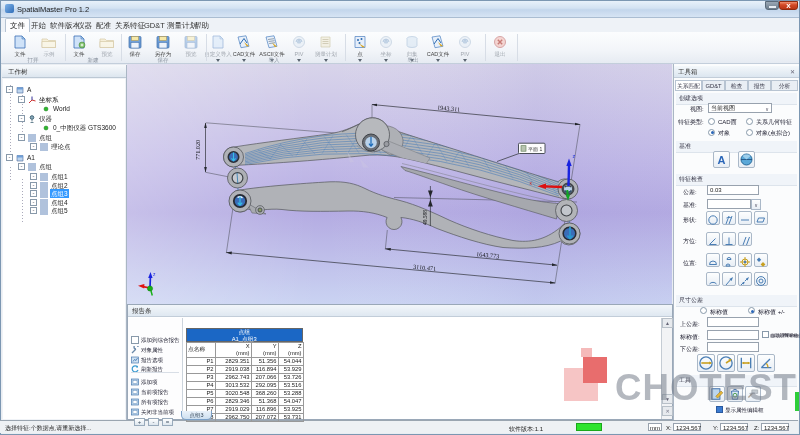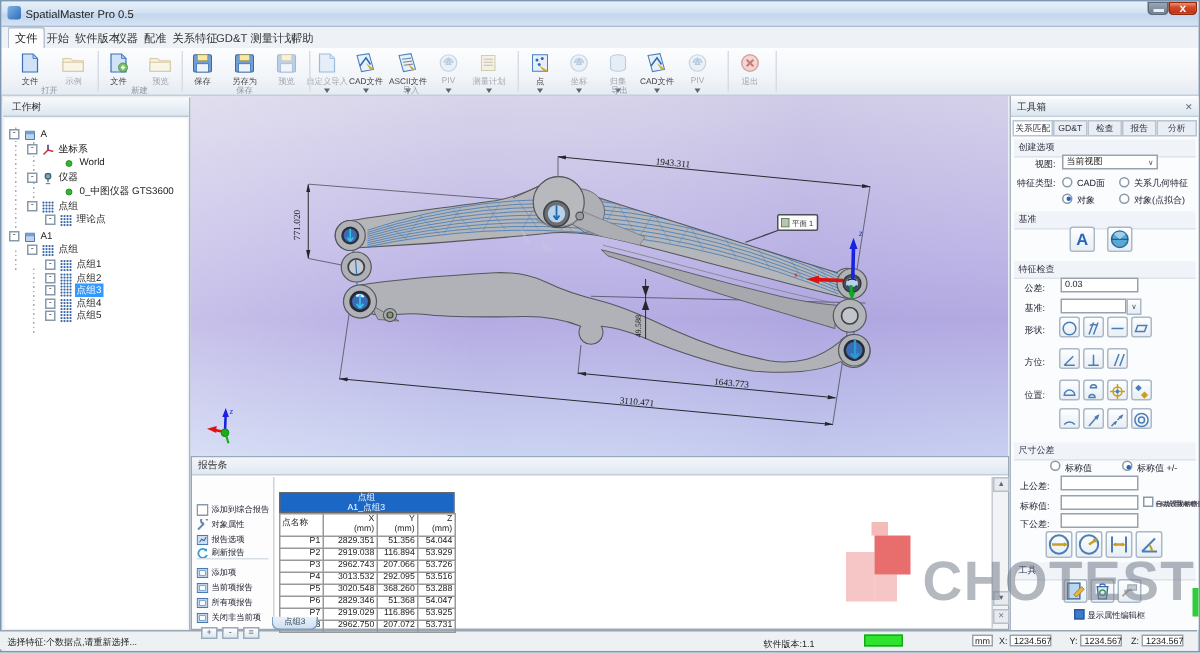--- a/index.html
+++ b/index.html
@@ -61,21 +61,21 @@
 .rlb{position:absolute;font-size:6px;color:#223;white-space:nowrap}
 .rin{position:absolute;height:10px;background:#fff;border:1px solid #98a2ae;font-size:6px;line-height:9px;padding-left:2px;color:#222}
 .rad{position:absolute;width:7px;height:7px;border:1px solid #8899aa;border-radius:50%;background:#fff}
 .rad.on:after{content:"";position:absolute;left:1.5px;top:1.5px;width:3px;height:3px;border-radius:50%;background:#2a66b8}
 .chk{position:absolute;width:7px;height:7px;border:1px solid #8899aa;background:#fff}
 .ibtn{position:absolute;width:14px;height:14px;border:1px solid #aab8c8;border-radius:2px;background:linear-gradient(#fdfefe,#e8eef5)}
 </style></head><body>
 <div id="app">
 <div id="title" class="ab">
       <div id="appico" class="ab"></div>
-      <div class="tx cap">SpatialMaster Pro 0.5</div>
+      <div class="tx cap">SpatialMaster Pro 1.2</div>
 <div id="btn-min" class="ab"></div>
       <div id="btn-close" class="ab">x</div>
     </div>
 <div id="menurow" class="ab">
 <div id="tab-file" class="ab">文件</div>
 <div class="mtab" style="left:30px">开始</div>
 <div class="mtab" style="left:49px">软件版本</div>
 <div class="mtab" style="left:76px">仪器</div>
 <div class="mtab" style="left:95px">配准</div>
 <div class="mtab" style="left:114px">关系特征</div>

